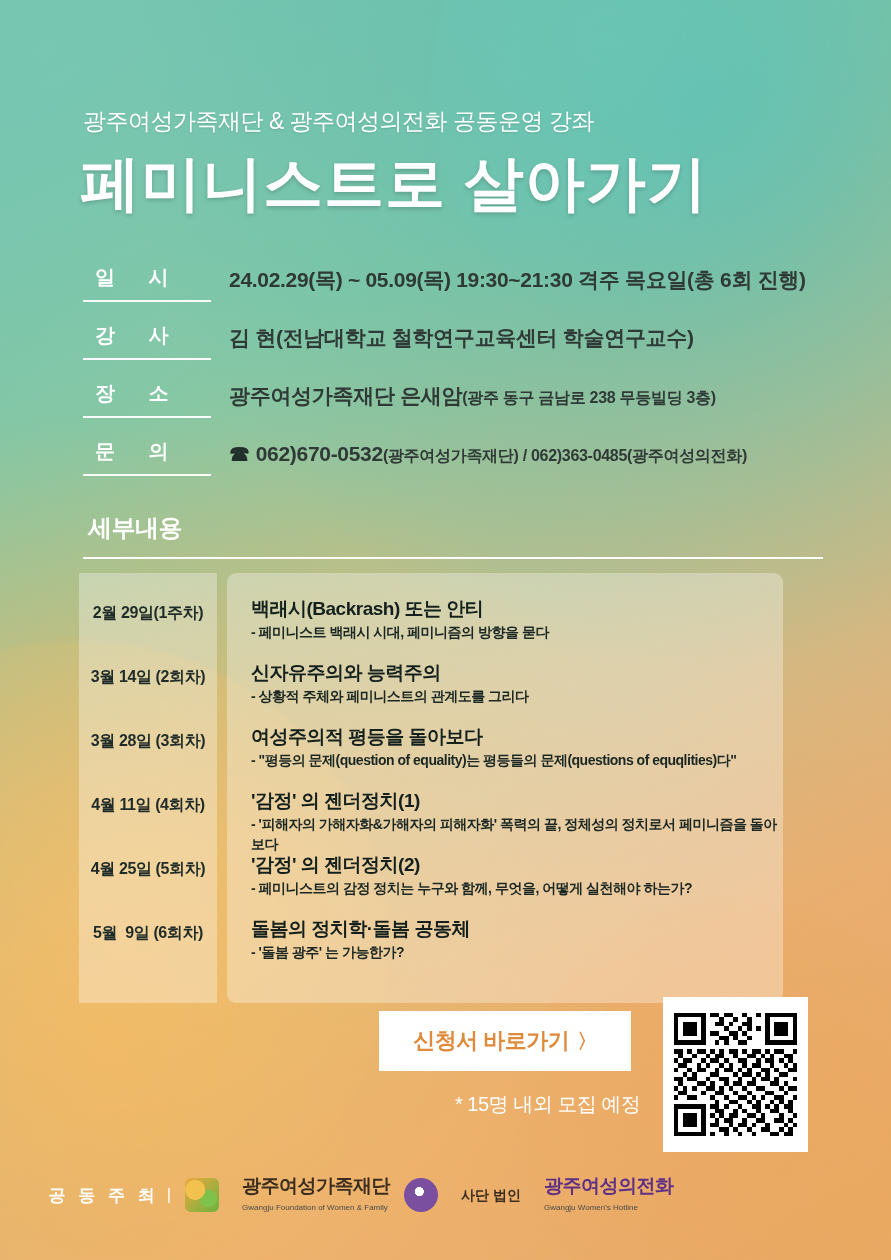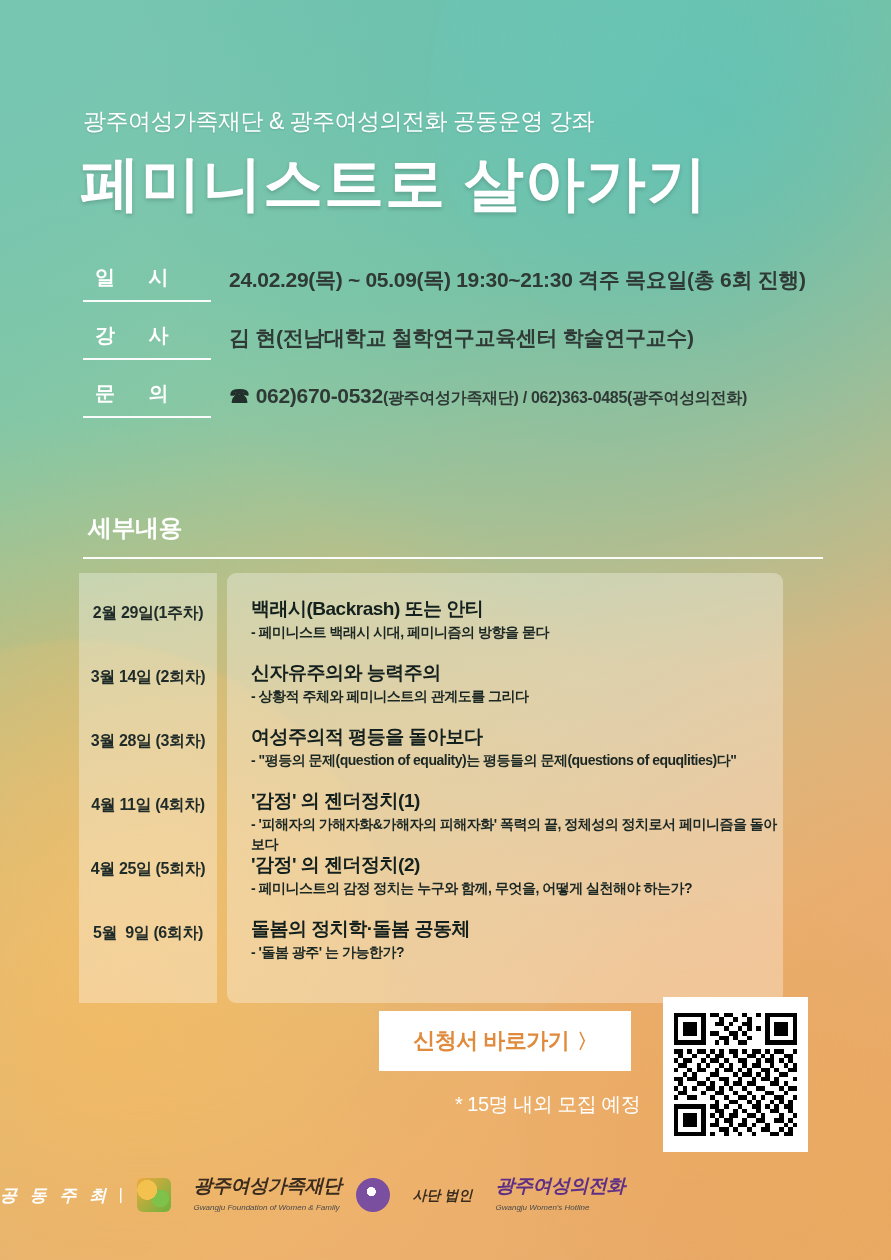--- a/index.html
+++ b/index.html
@@ -233,23 +233,22 @@
   .qr svg { display: block; }
 
   
   .footer {
     position: absolute;
     left: 0;
     top: 1176px;
     width: 722px;
     display: flex;
     align-items: center;
-    justify-content: flex-start;
+    justify-content: center;
     gap: 14px;
-    font-style: italic;
   }
   .footer-label {
     font-size: 17px;
     font-weight: bold;
     color: #ffffff;
     letter-spacing: 4px;
   }
   .footer-sep {
     color: #ffffff;
     font-size: 17px;
@@ -319,20 +318,26 @@
         </div>
       </div>
 
       <div class="info-row">
         <div class="info-label">강 사</div>
         <div class="info-value">
           <span>김  현(전남대학교 철학연구교육센터 학술연구교수)</span>
         </div>
       </div>
 
+      <div class="info-row">
+        <div class="info-label">장 소</div>
+        <div class="info-value">
+          <span>광주여성가족재단 은새암</span><span class="sub">(광주 동구 금남로 238 무등빌딩 3층)</span>
+        </div>
+      </div>
 
       <div class="info-row">
         <div class="info-label">문 의</div>
         <div class="info-value">
           <span class="phone-icon">☎</span><span>062)670-0532</span><span class="sub">(광주여성가족재단) / 062)363-0485(광주여성의전화)</span>
         </div>
       </div>
 
     </div>
 

